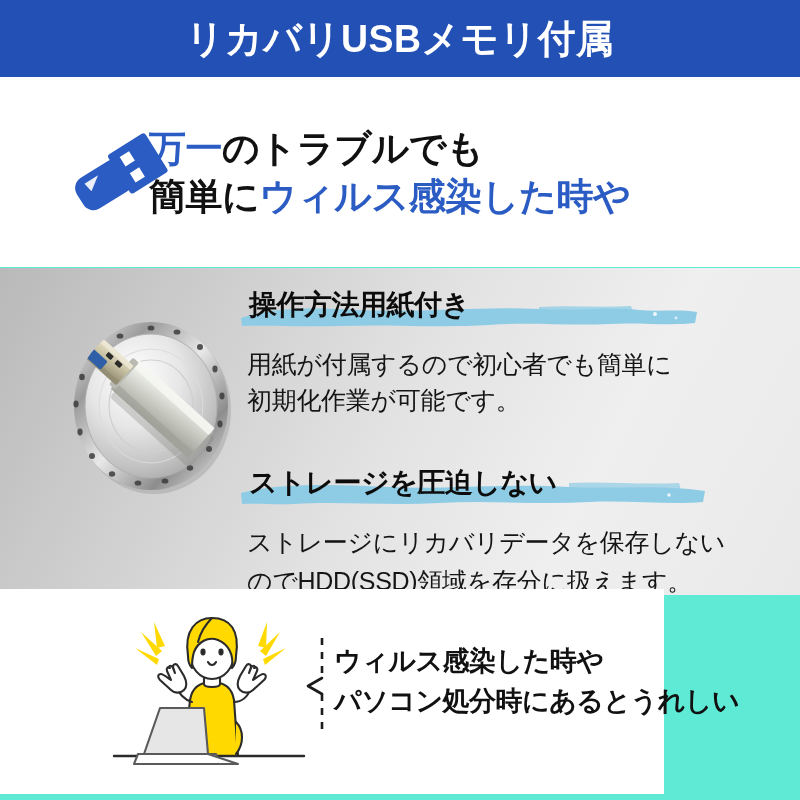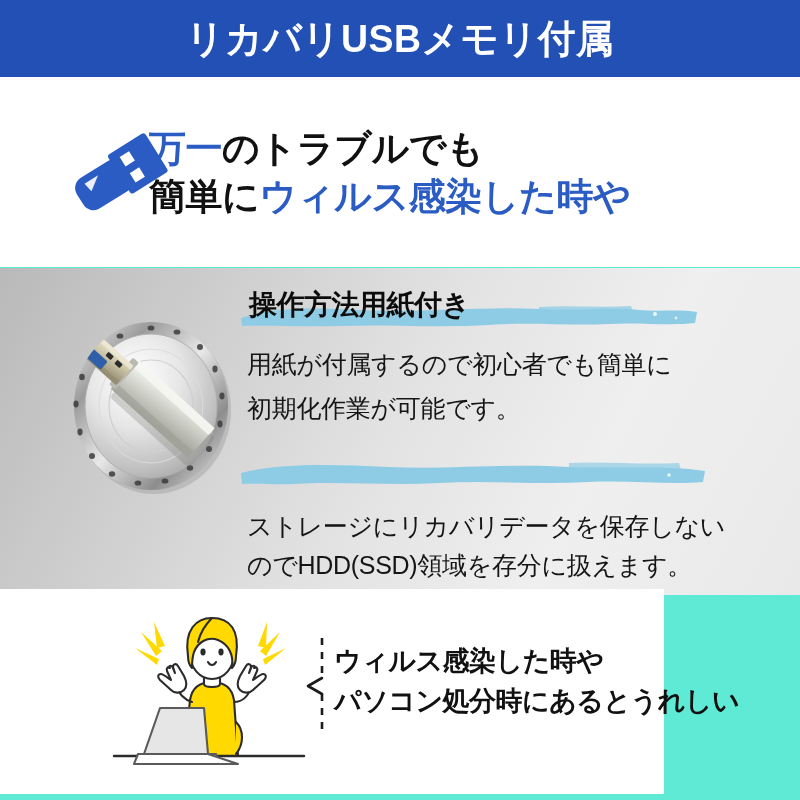--- a/index.html
+++ b/index.html
@@ -286,30 +286,31 @@
         <div class="feat-heading">
           <svg class="brush" width="460" height="26" viewBox="0 0 460 26" preserveAspectRatio="none" aria-hidden="true">
             <path d="M2,17 C30,7 70,6 120,9 C180,12 240,5 300,8 C340,10 370,6 400,9 C420,11 440,8 458,11 L456,22 C430,25 400,21 370,23 C330,25 290,21 250,24 C200,27 150,23 100,25 C60,26 25,24 3,25 Z" fill="#8ecce6"></path>
             <path d="M300,6 C330,4 360,7 392,5 L394,12 C360,14 330,10 300,12 Z" fill="#8ecce6" opacity="0.75"></path>
             <circle cx="416" cy="13" r="2" fill="#ffffff" opacity="0.85"></circle>
             <circle cx="437" cy="17" r="1.4" fill="#ffffff" opacity="0.7"></circle>
           </svg>
           <span class="htext">操作方法用紙付き</span>
         </div>
         <div class="feat-body">用紙が付属するので初心者でも簡単に</div>
-        <div class="feat-body" style="margin-top:8px">初期化作業が可能です。</div>
+        <div class="feat-body" style="margin-top:0">初期化作業が可能です。</div>
       </div>
 
       <div class="feature-block">
         <div class="feat-heading">
           <svg class="brush" width="470" height="26" viewBox="0 0 470 26" preserveAspectRatio="none" aria-hidden="true">
             <path d="M2,14 C40,4 90,5 150,8 C210,11 270,4 330,8 C370,10 410,6 450,10 L466,12 L464,23 C430,26 390,21 350,23 C300,26 250,21 200,24 C150,27 100,22 55,25 C35,26 16,24 3,25 Z" fill="#8ecce6"></path>
             <path d="M330,4 C365,2 400,6 440,4 L442,11 C405,13 365,9 330,11 Z" fill="#8ecce6" opacity="0.7"></path>
             <circle cx="430" cy="16" r="1.8" fill="#ffffff" opacity="0.8"></circle>
           </svg>
+          <span class="htext">ストレージを圧迫しない</span>
         </div>
         <div class="feat-body">ストレージにリカバリデータを保存しない</div>
         <div class="feat-body" style="margin-top:3px">のでHDD(SSD)領域を存分に扱えます。</div>
       </div>
 
     </div>
   </div>
 
   <div class="bottom-section">
 

